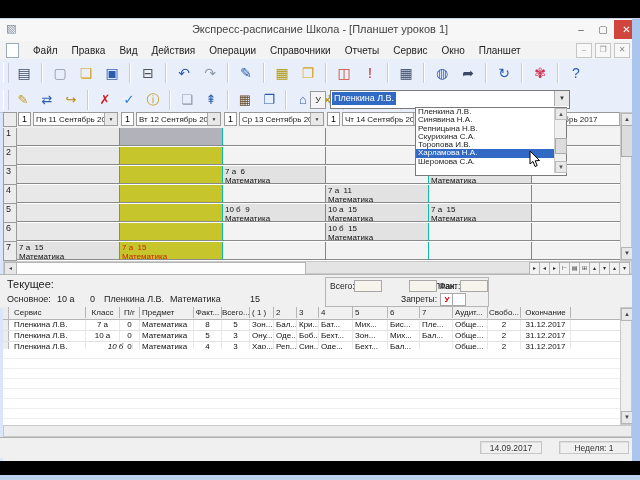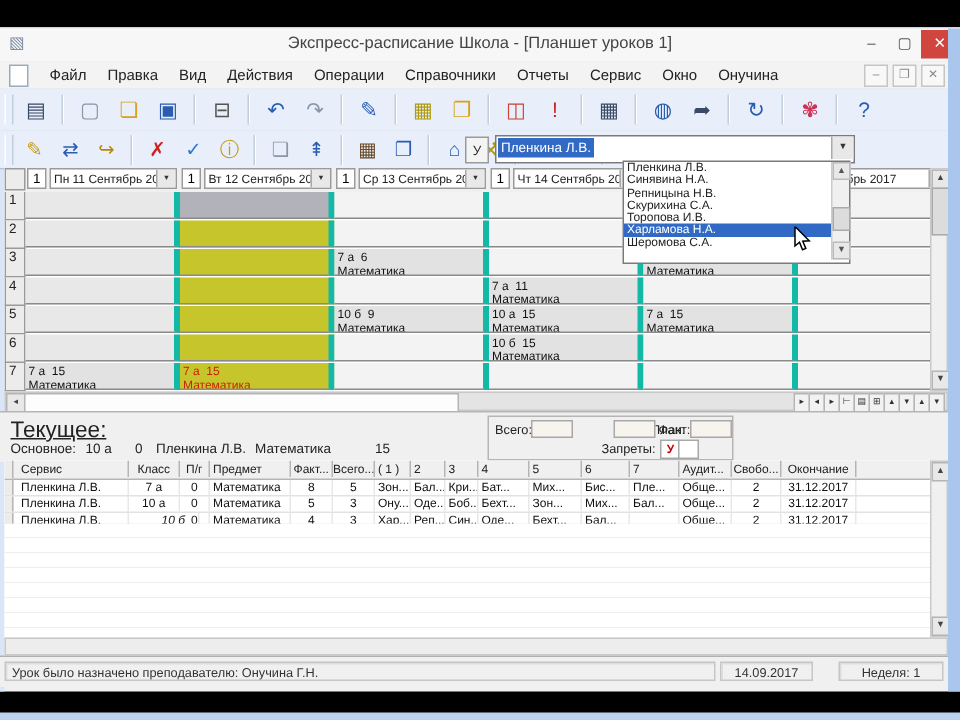--- a/index.html
+++ b/index.html
@@ -70,21 +70,21 @@
   .dh-combo .txt{position:absolute;left:2px;top:1px;font-size:8px;line-height:11px;white-space:nowrap;color:#222;}
   .dh-combo .arrow{position:absolute;right:0;top:0;width:12px;height:12px;background:#e8e8e8;border-left:1px solid #aaa;
     font-size:5px;text-align:center;line-height:12px;color:#333;}
   .dh-day.clip .txt{margin-left:-33px;}
 
   #grid{position:absolute;left:3px;top:109px;width:617px;height:133px;overflow:hidden;background:#fff;}
   .grow{height:19px;white-space:nowrap;}
   .rn{display:inline-block;vertical-align:top;width:14px;height:19px;box-sizing:border-box;
     border:1px solid #9a9a9a;border-top:none;background:#ececec;font-size:9px;padding-left:2px;color:#222;}
   .cell{display:inline-block;vertical-align:top;width:103px;height:18px;box-sizing:border-box;
-    border-right:4px solid #14b8a6;border-bottom:1px solid #8a8a8a;background:#f3f3f3;
+    border-right:1px solid #14b8a6;border-bottom:1px solid #8a8a8a;background:#f3f3f3;
     font-size:8px;line-height:9px;padding:1px 0 0 2px;white-space:pre;color:#111;overflow:hidden;}
   .cell.mon{background:#e8e8e8;}
   .cell.fill{background:#e2e2e2;}
   .cell.yel{background:#c6c62c;}
   .cell.sel{background:#b2b2ba;}
   .cell.red{color:#cc2200;}
 
   
   #gvscroll{position:absolute;left:620px;top:93px;width:12px;height:149px;background:#f0f0f0;border:1px solid #c9c9c9;box-sizing:border-box;}
   .sbtn{position:absolute;left:0;width:10px;height:11px;background:#e8e8e8;border:1px solid #b5b5b5;
@@ -94,21 +94,21 @@
 
   #hscroll{position:absolute;left:3px;top:242px;width:629px;height:13px;background:#e4e4e4;border:1px solid #c9c9c9;box-sizing:border-box;}
   #hs-left{position:absolute;left:0;top:0;width:11px;height:11px;background:#e8e8e8;border:1px solid #b5b5b5;font-size:6px;text-align:center;line-height:11px;color:#444;}
   #hs-thumb{position:absolute;left:12px;top:0;width:288px;height:11px;background:#fdfdfd;border:1px solid #b5b5b5;}
   #navbtns{position:absolute;right:1px;top:0;display:flex;}
   #navbtns span{width:9px;height:11px;background:#f2f2f2;border:1px solid #b5b5b5;margin-left:-1px;
     font-size:6px;text-align:center;line-height:11px;color:#333;}
 
   
   #current{position:absolute;left:0;top:255px;width:632px;height:33px;background:#f0f0f0;border-top:1px solid #b5b5b5;}
-  #cur-title{position:absolute;left:7px;top:3px;font-size:15px;color:#222;text-decoration:underline;}
+  #cur-title{position:absolute;left:7px;top:3px;font-size:11px;color:#222;}
   .cur-lbl{position:absolute;top:19px;font-size:9px;color:#222;}
   #totals{position:absolute;left:325px;top:2px;width:162px;height:28px;border:1px solid #b5b5b5;background:#f0f0f0;}
   .tot-lbl{position:absolute;top:3px;font-size:8.5px;color:#222;}
   .tot-inp{position:absolute;top:2px;width:26px;height:10px;background:#f6f4ec;border:1px solid #a8a8a8;}
   #bans-lbl{position:absolute;top:16px;left:75px;font-size:8.5px;color:#222;}
   .ban-box{position:absolute;top:15px;width:12px;height:11px;background:#fff;border:1px solid #a8a8a8;
     font-size:8px;font-weight:bold;text-align:center;line-height:11px;color:#c00;}
 
   
   #table{position:absolute;left:3px;top:288px;width:617px;height:118px;background:#fff;overflow:hidden;}
@@ -156,21 +156,21 @@
       <span id="menu-items" style="display:flex;">
           <span class="menu-item">Файл</span>
           <span class="menu-item">Правка</span>
           <span class="menu-item">Вид</span>
           <span class="menu-item">Действия</span>
           <span class="menu-item">Операции</span>
           <span class="menu-item">Справочники</span>
           <span class="menu-item">Отчеты</span>
           <span class="menu-item">Сервис</span>
           <span class="menu-item">Окно</span>
-          <span class="menu-item">Онучина</span>
+          <span class="menu-item">Планшет</span>
         </span>
       <span class="mdi-ctrls">
         <span>–</span>
         <span>❐</span>
         <span>✕</span>
       </span>
     </div>
 
     <div class="tb" id="tb1">
         <span class="grip"></span>
@@ -403,21 +403,20 @@
     </div>
 
     <div id="tvscroll">
       <span class="sbtn" id="tv-up">▲</span>
       <span class="sbtn" id="tv-dn">▼</span>
     </div>
 
     <div id="tablebar"></div>
 
     <div id="statusbar">
-      <span class="seg" id="seg-msg">Урок было назначено преподавателю: Онучина Г.Н.</span>
       <span class="seg" id="seg-date">14.09.2017</span>
       <span class="seg" id="seg-week">Неделя: 1</span>
     </div>
 
     <div class="frame-right"></div>
     <div class="frame-bottom"></div>
 
     <div id="teacher-list">
       <div id="tl-items">
           <div class="tl-item">Пленкина Л.В.</div>

